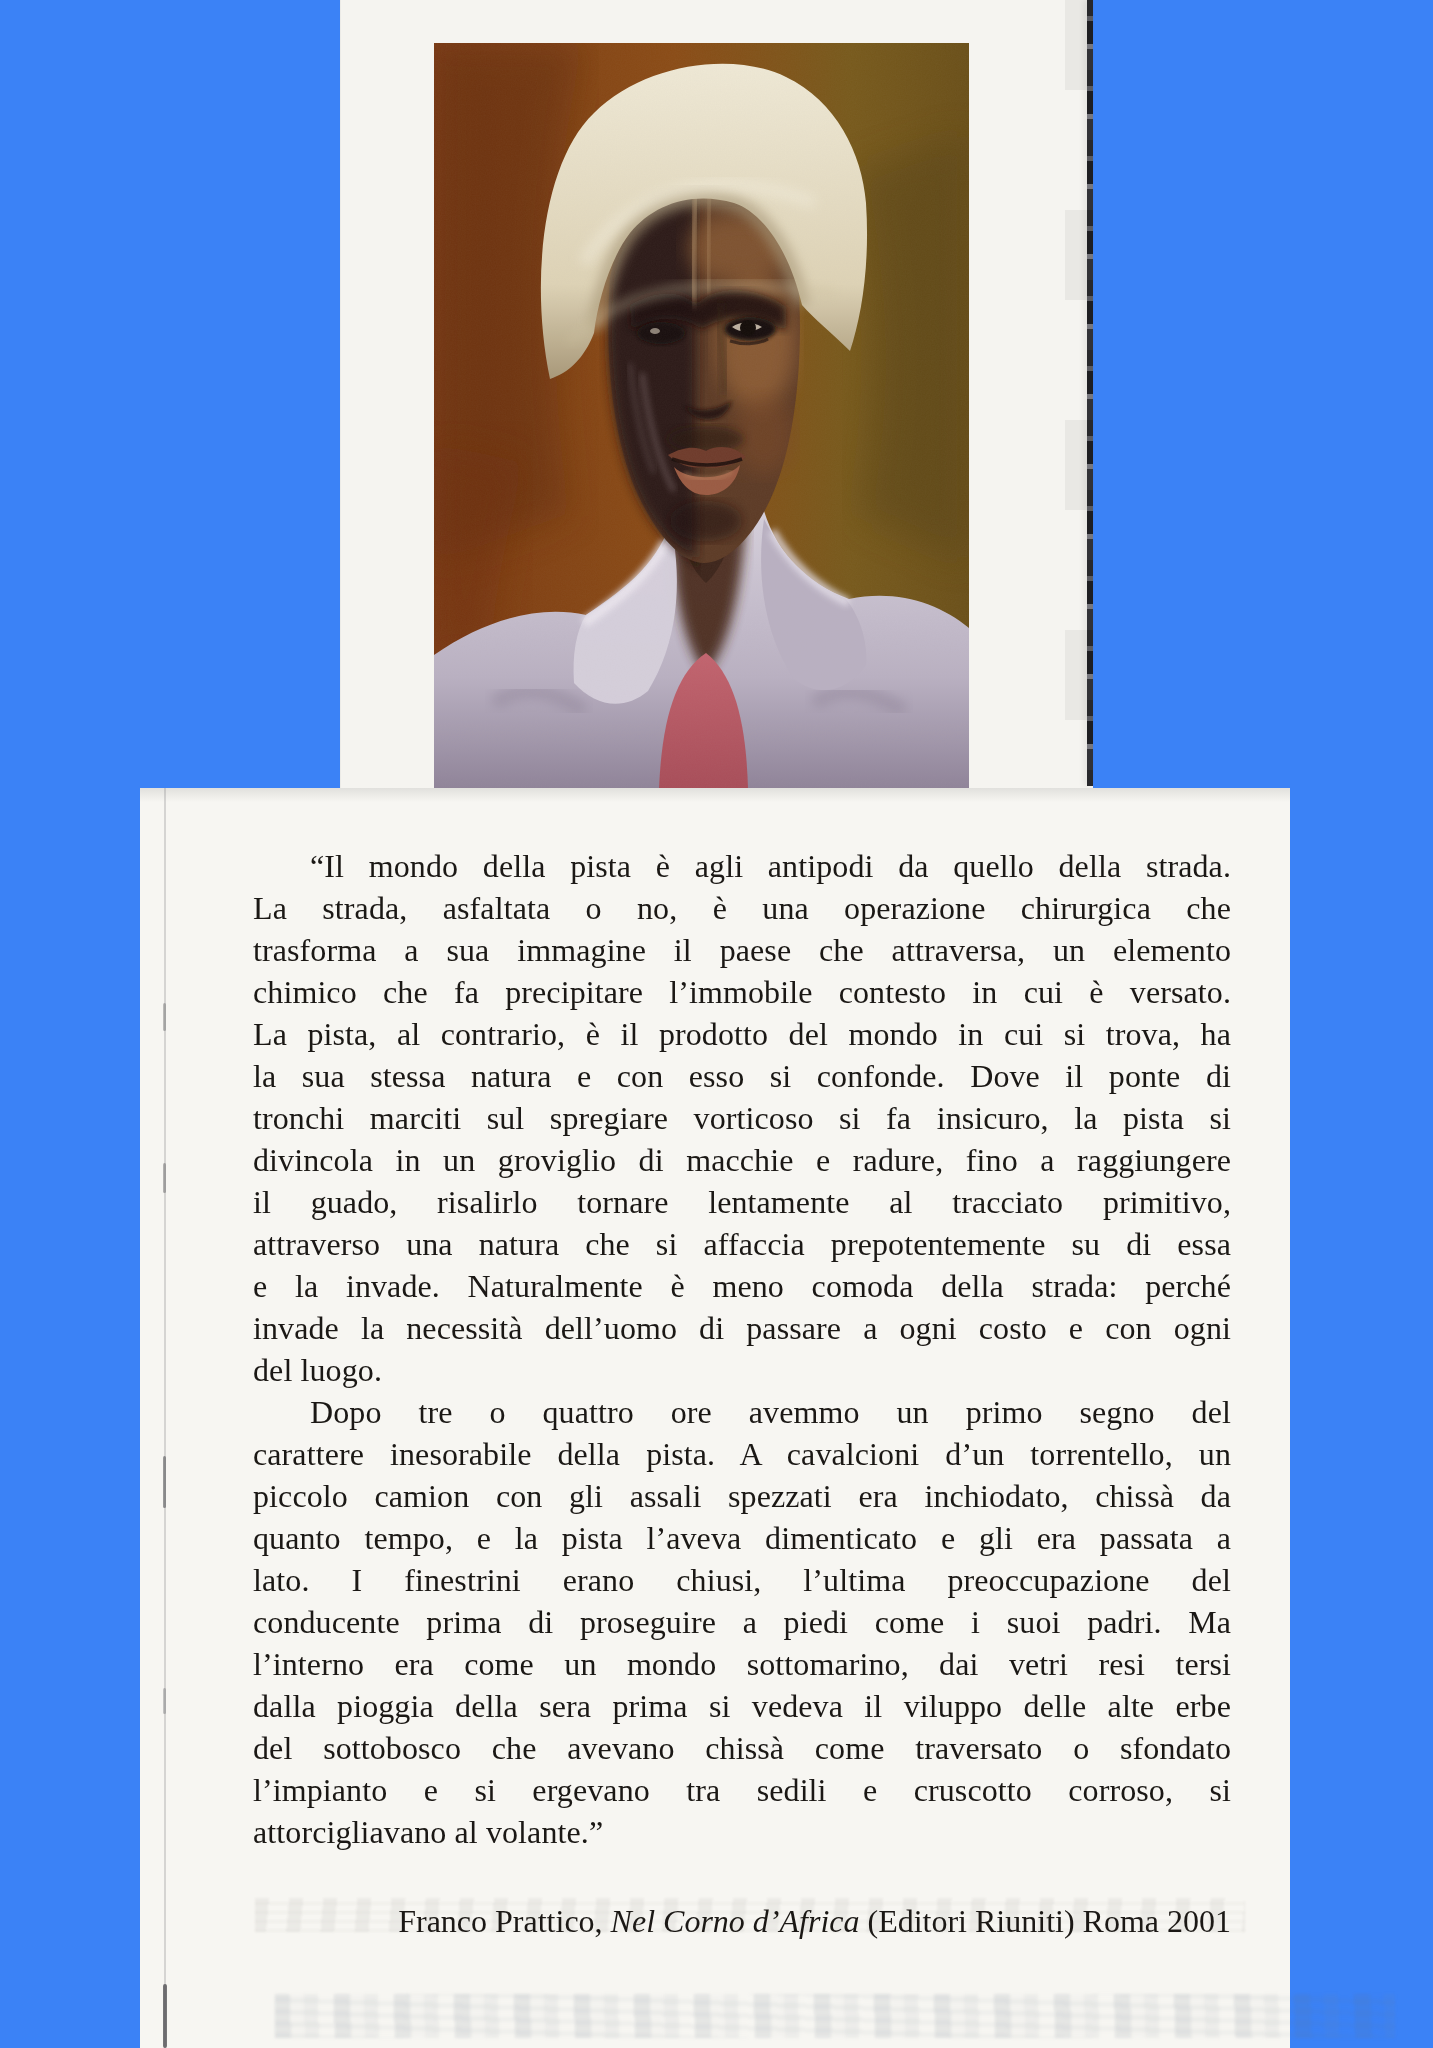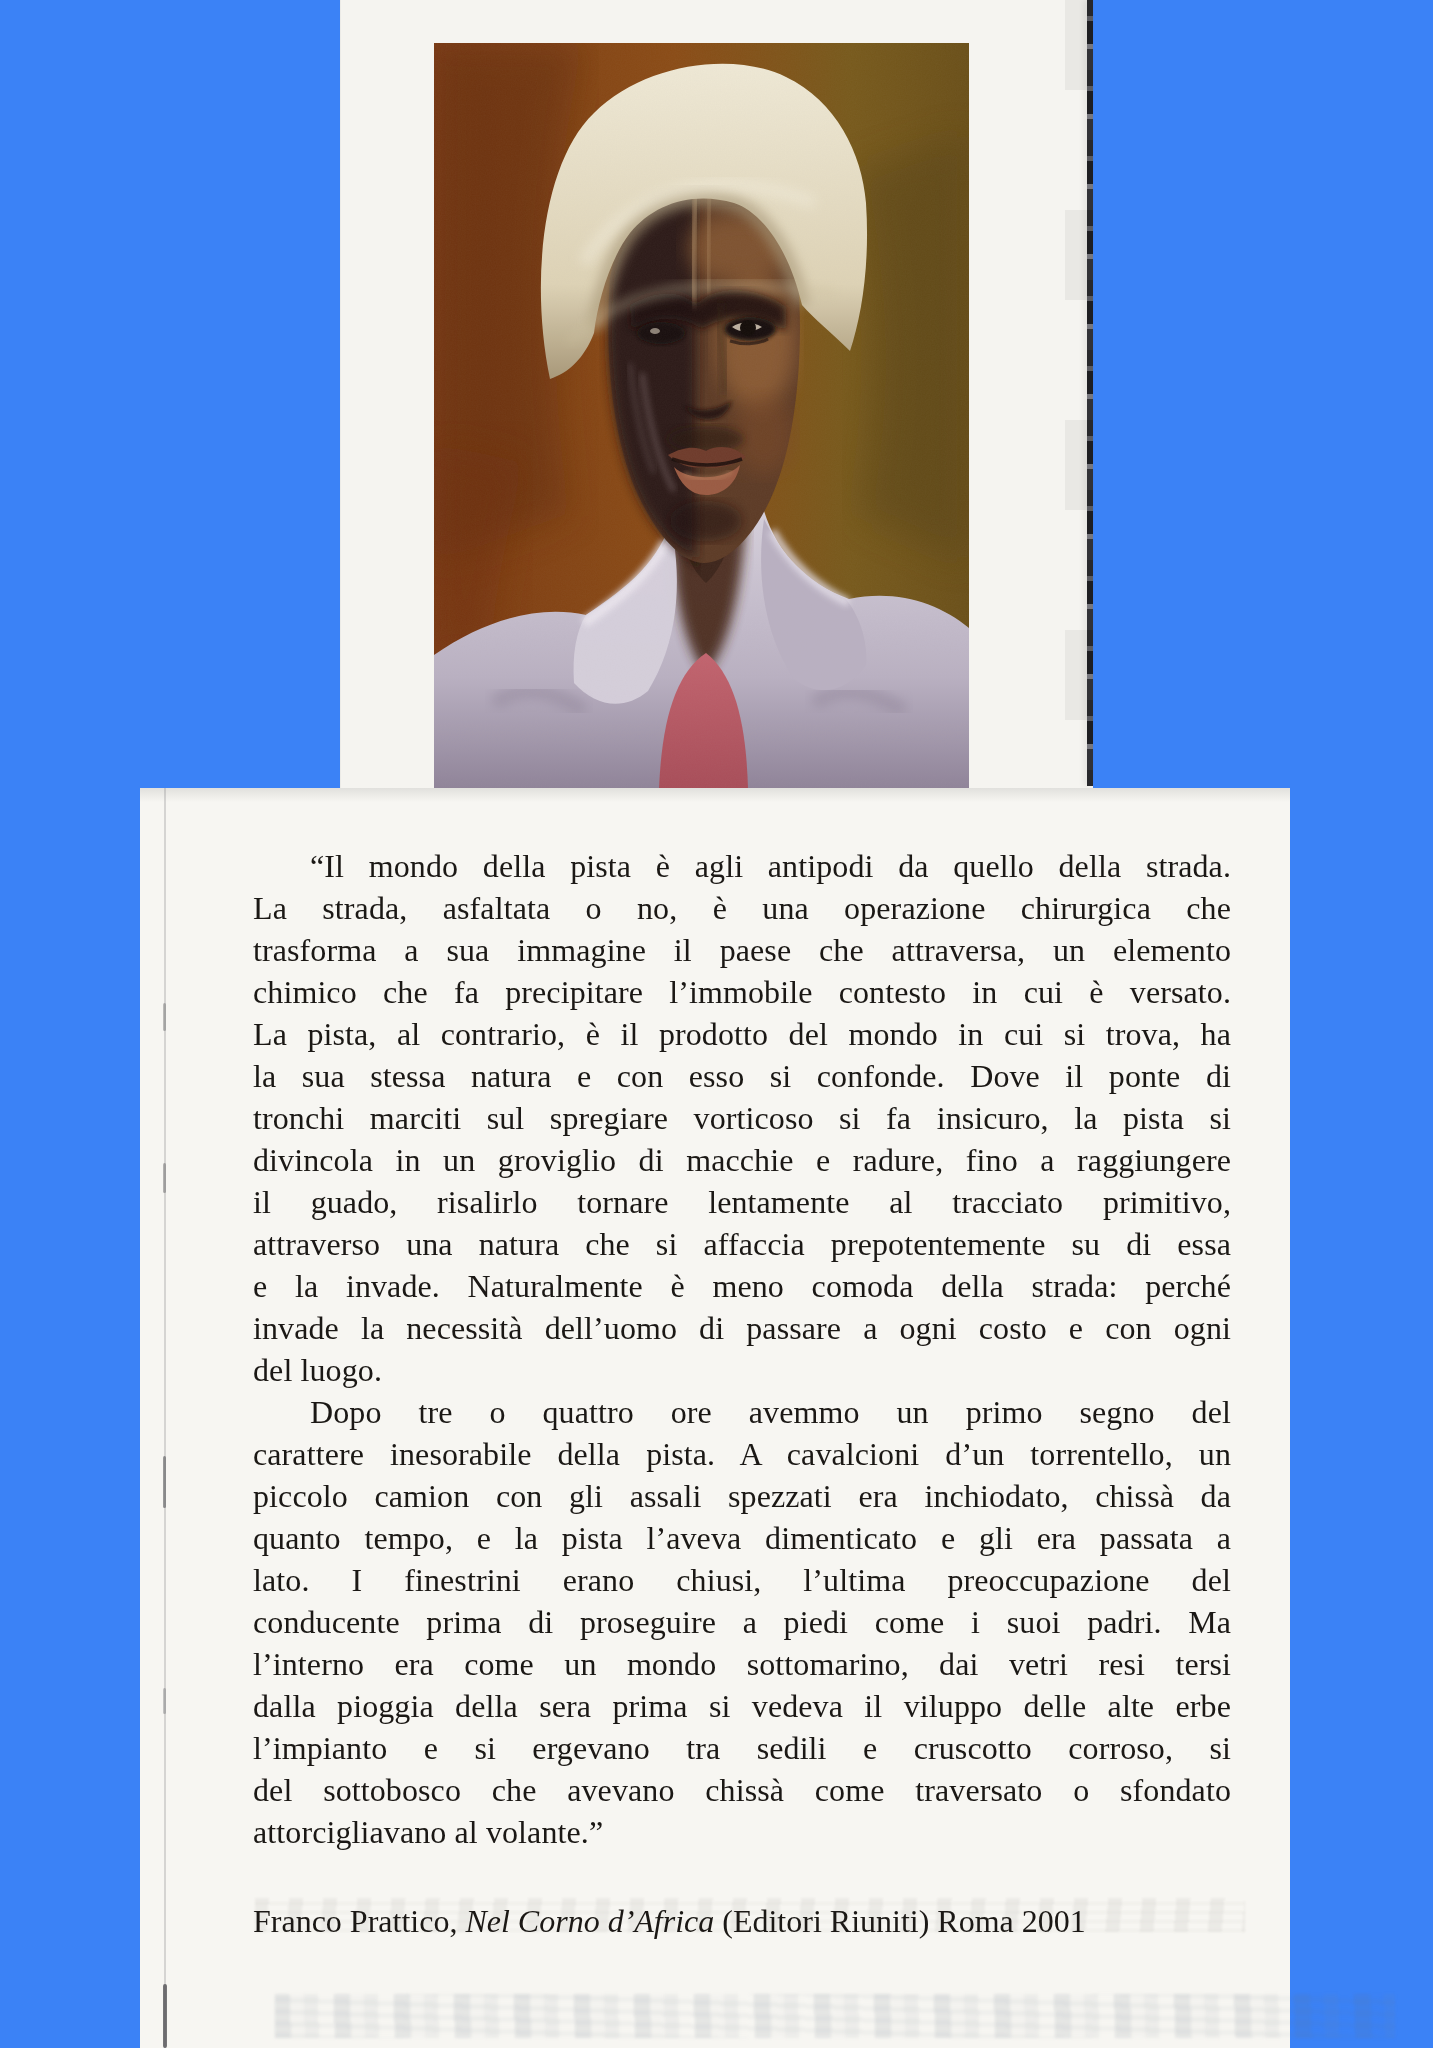--- a/index.html
+++ b/index.html
@@ -46,21 +46,21 @@
         rgba(120,130,142,0.08) 30px 44px, rgba(96,110,128,0) 44px 60px),
       repeating-linear-gradient(2deg, rgba(96,110,128,0.05) 0 5px, rgba(96,110,128,0) 5px 12px);
     filter:blur(1.5px); }
 
   
   .text-block { position:absolute; left:253px; top:845px; width:978px; color:#1b1815; }
   .line { margin:0; font-size:32px; line-height:42px; height:42px;
           text-align:justify; text-align-last:justify; letter-spacing:0.1px; }
   .line.indent { text-indent:57px; }
   .line.noj { text-align:center; text-align-last:left; }
-  .attribution { margin:48px 0 0 0; font-size:32px; line-height:40px; text-align:left; }
+  .attribution { margin:48px 0 0 0; font-size:32px; line-height:40px; text-align:right; }
   .attribution .it { font-style:italic; }
 </style>
 </head>
 <body>
 
 <div class="canvas">
 
   <div class="photo-page">
     <div class="torn-edge"></div>
 
@@ -208,20 +208,20 @@
     <p class="line">invade la necessità dell’uomo di passare a ogni costo e con ogni</p>
     <p class="line noj">del luogo.</p>
     <p class="line indent">Dopo tre o quattro ore avemmo un primo segno del</p>
     <p class="line">carattere inesorabile della pista. A cavalcioni d’un torrentello, un</p>
     <p class="line">piccolo camion con gli assali spezzati era inchiodato, chissà da</p>
     <p class="line">quanto tempo, e la pista l’aveva dimenticato e gli era passata a</p>
     <p class="line">lato. I finestrini erano chiusi, l’ultima preoccupazione del</p>
     <p class="line">conducente prima di proseguire a piedi come i suoi padri. Ma</p>
     <p class="line">l’interno era come un mondo sottomarino, dai vetri resi tersi</p>
     <p class="line">dalla pioggia della sera prima si vedeva il viluppo delle alte erbe</p>
+    <p class="line">del sottobosco che avevano chissà come traversato o sfondato</p>
     <p class="line">l’impianto e si ergevano tra sedili e cruscotto corroso, si</p>
-    <p class="line">del sottobosco che avevano chissà come traversato o sfondato</p>
     <p class="line noj">attorcigliavano al volante.”</p>
 
     <p class="attribution"><span>Franco Prattico, </span><span class="it">Nel Corno d’Africa</span><span> (Editori Riuniti) Roma 2001</span></p>
   </main>
 
 </div>
 
 </body></html>

